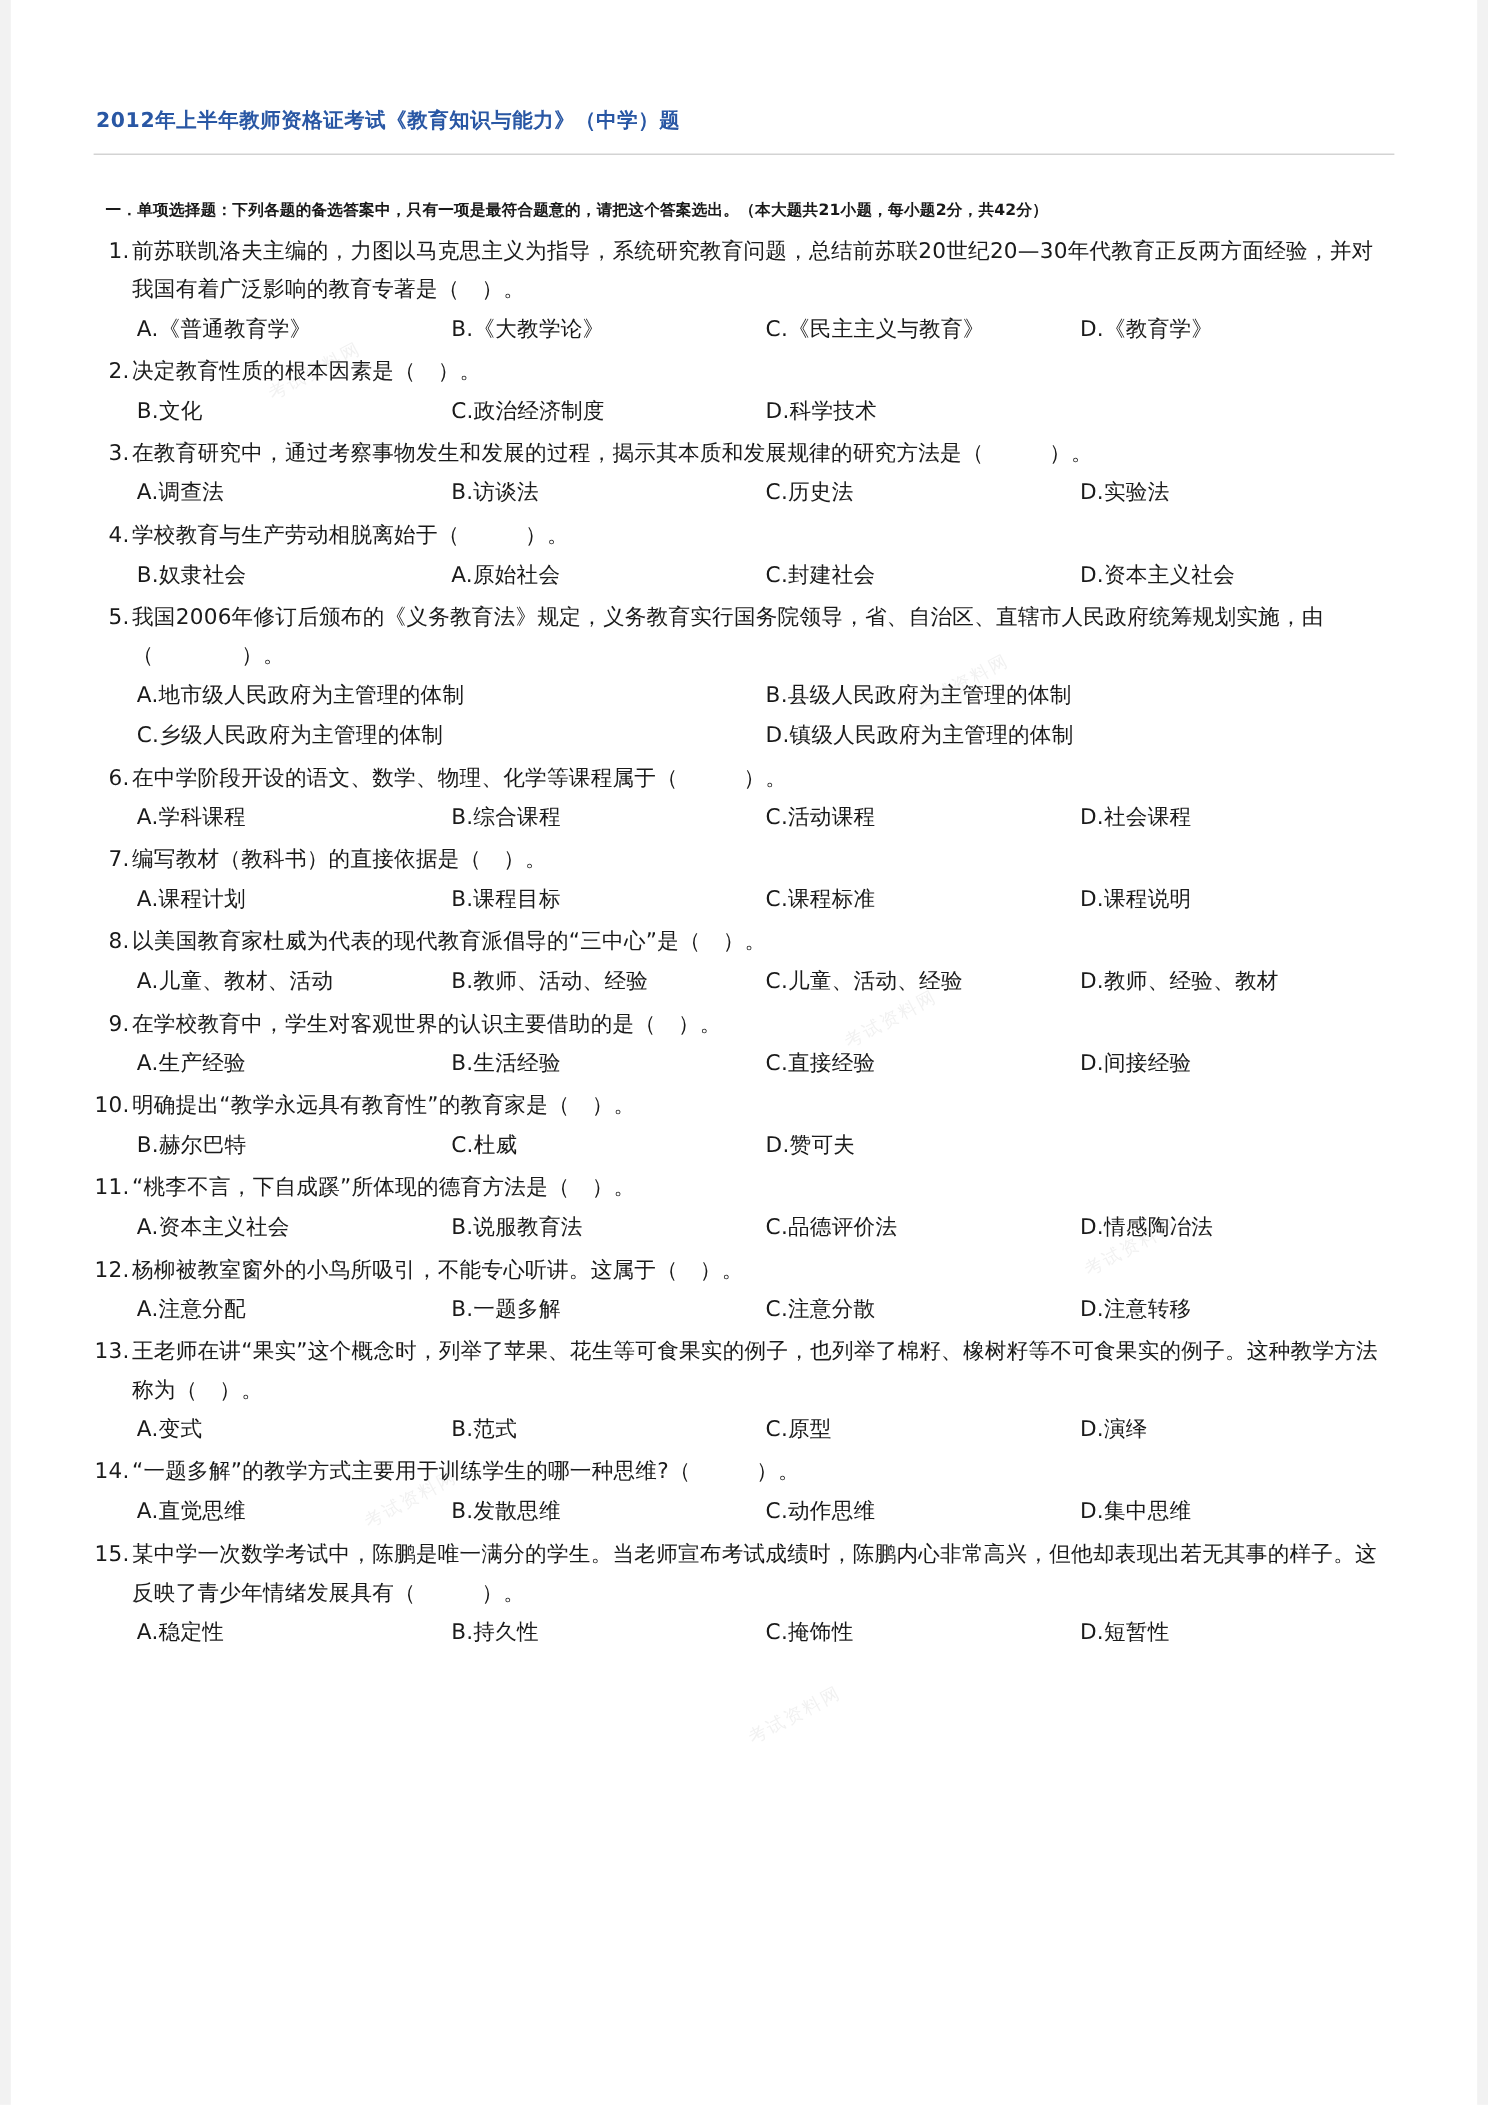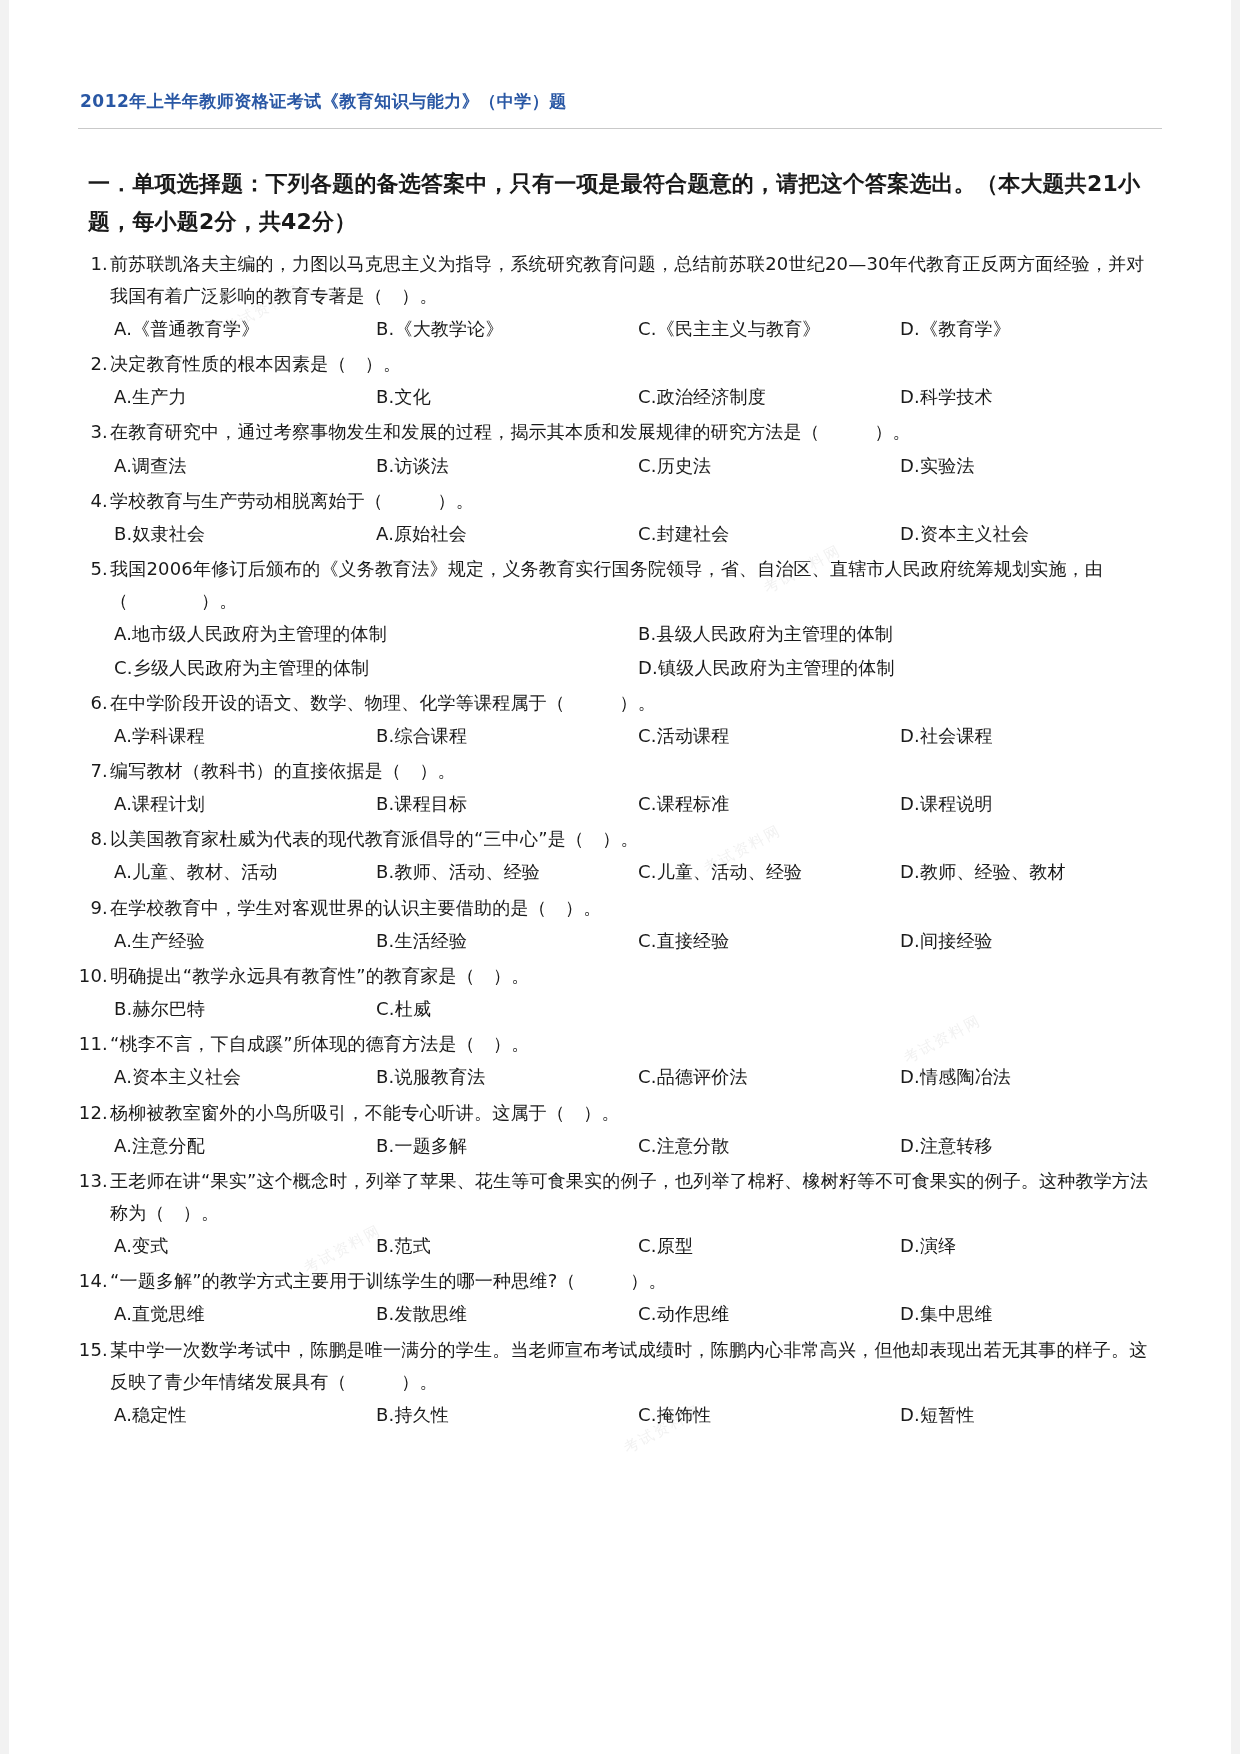--- a/index.html
+++ b/index.html
@@ -30,21 +30,21 @@
     letter-spacing: 0.5px;
     margin: 20px 0 0 2px;
     line-height: 1.4;
   }
   .rule {
     border: none;
     border-top: 1px solid #c9c9c9;
     margin: 14px 0 0 0;
   }
   .section-head {
-    font-size: 22px;
+    font-size: 13px;
     font-weight: bold;
     line-height: 1.75;
     margin: 36px 0 6px 0;
     padding-left: 10px;
     letter-spacing: 0.2px;
   }
   .q {
     margin: 0 0 3px 0;
   }
   .q-stem {
@@ -129,21 +129,20 @@
       <span class="opt">D.《教育学》</span>
     </div>
   </div>
 
   <div class="q">
     <div class="q-stem">
       <span class="q-num">2.</span>
       <span class="q-text">决定教育性质的根本因素是（　）。</span>
     </div>
     <div class="opts cols4">
-      <span class="opt">A.生产力</span>
       <span class="opt">B.文化</span>
       <span class="opt">C.政治经济制度</span>
       <span class="opt">D.科学技术</span>
     </div>
   </div>
 
   <div class="q">
     <div class="q-stem">
       <span class="q-num">3.</span>
       <span class="q-text">在教育研究中，通过考察事物发生和发展的过程，揭示其本质和发展规律的研究方法是（　　　）。</span>
@@ -239,20 +238,21 @@
   </div>
 
   <div class="q">
     <div class="q-stem">
       <span class="q-num">10.</span>
       <span class="q-text">明确提出“教学永远具有教育性”的教育家是（　）。</span>
     </div>
     <div class="opts cols4">
       <span class="opt">B.赫尔巴特</span>
       <span class="opt">C.杜威</span>
+      <span class="opt">D.赞可夫</span>
     </div>
   </div>
 
   <div class="q">
     <div class="q-stem">
       <span class="q-num">11.</span>
       <span class="q-text">“桃李不言，下自成蹊”所体现的德育方法是（　）。</span>
     </div>
     <div class="opts cols4">
       <span class="opt">A.资本主义社会</span>

